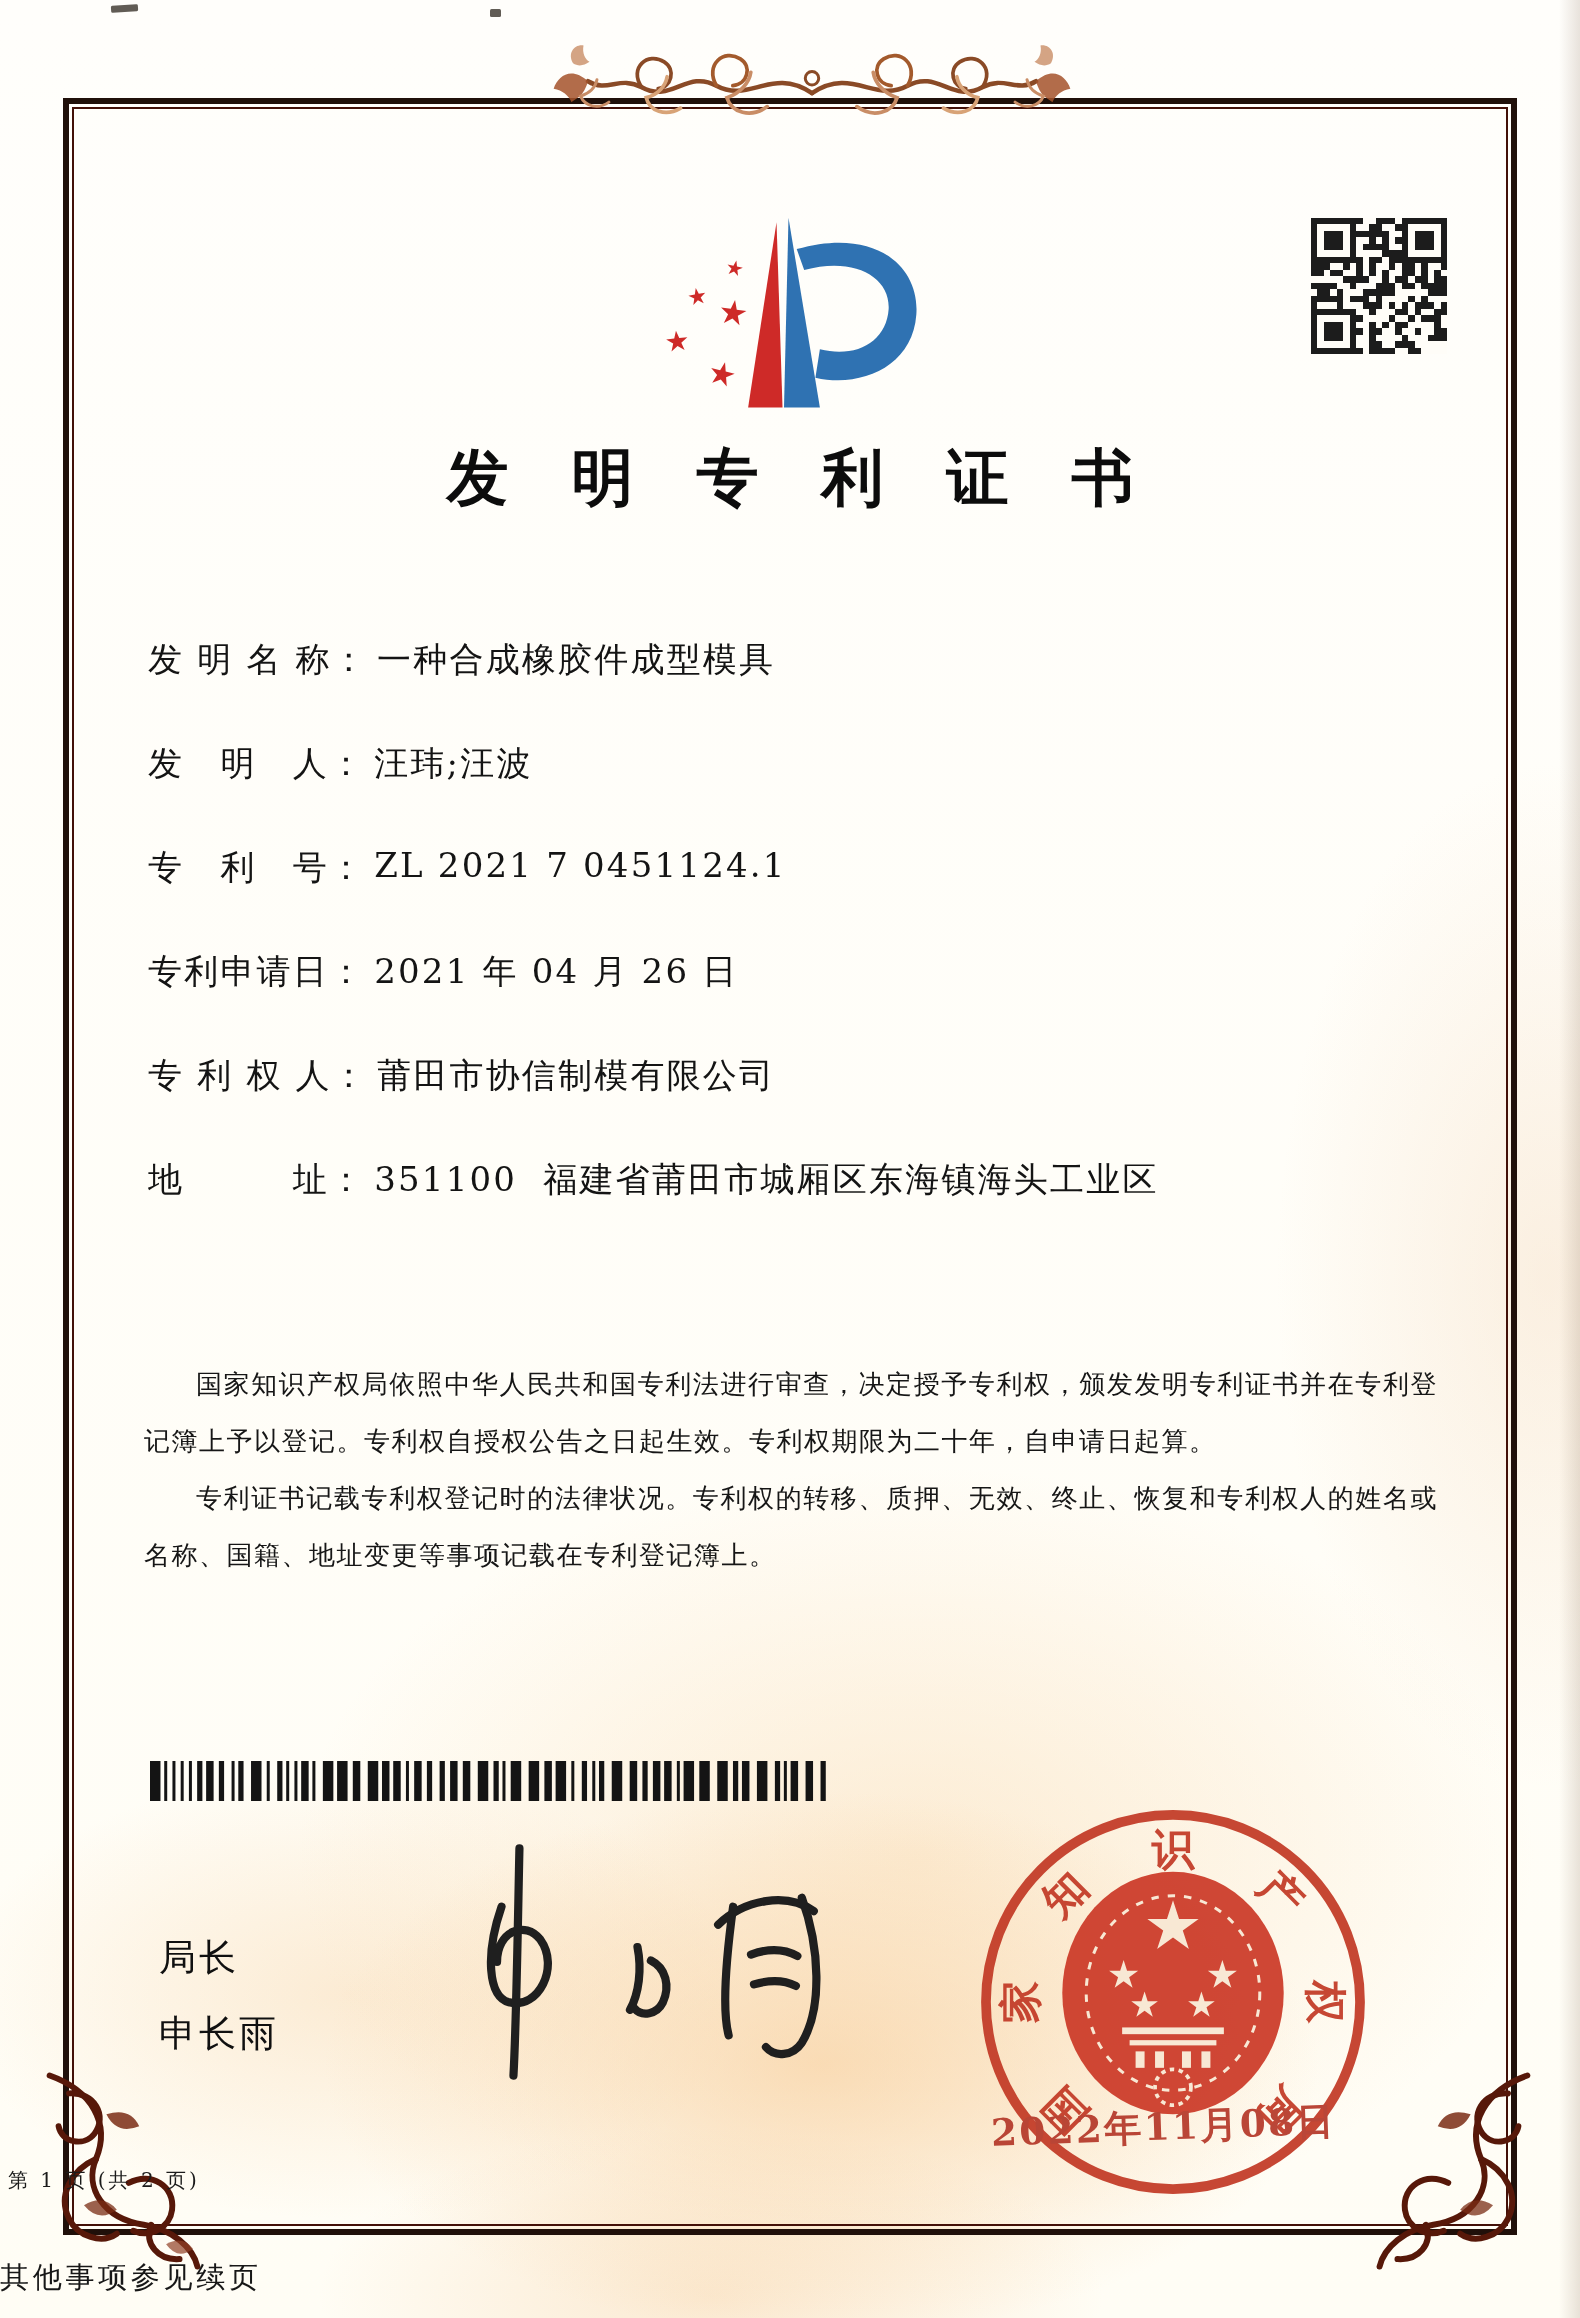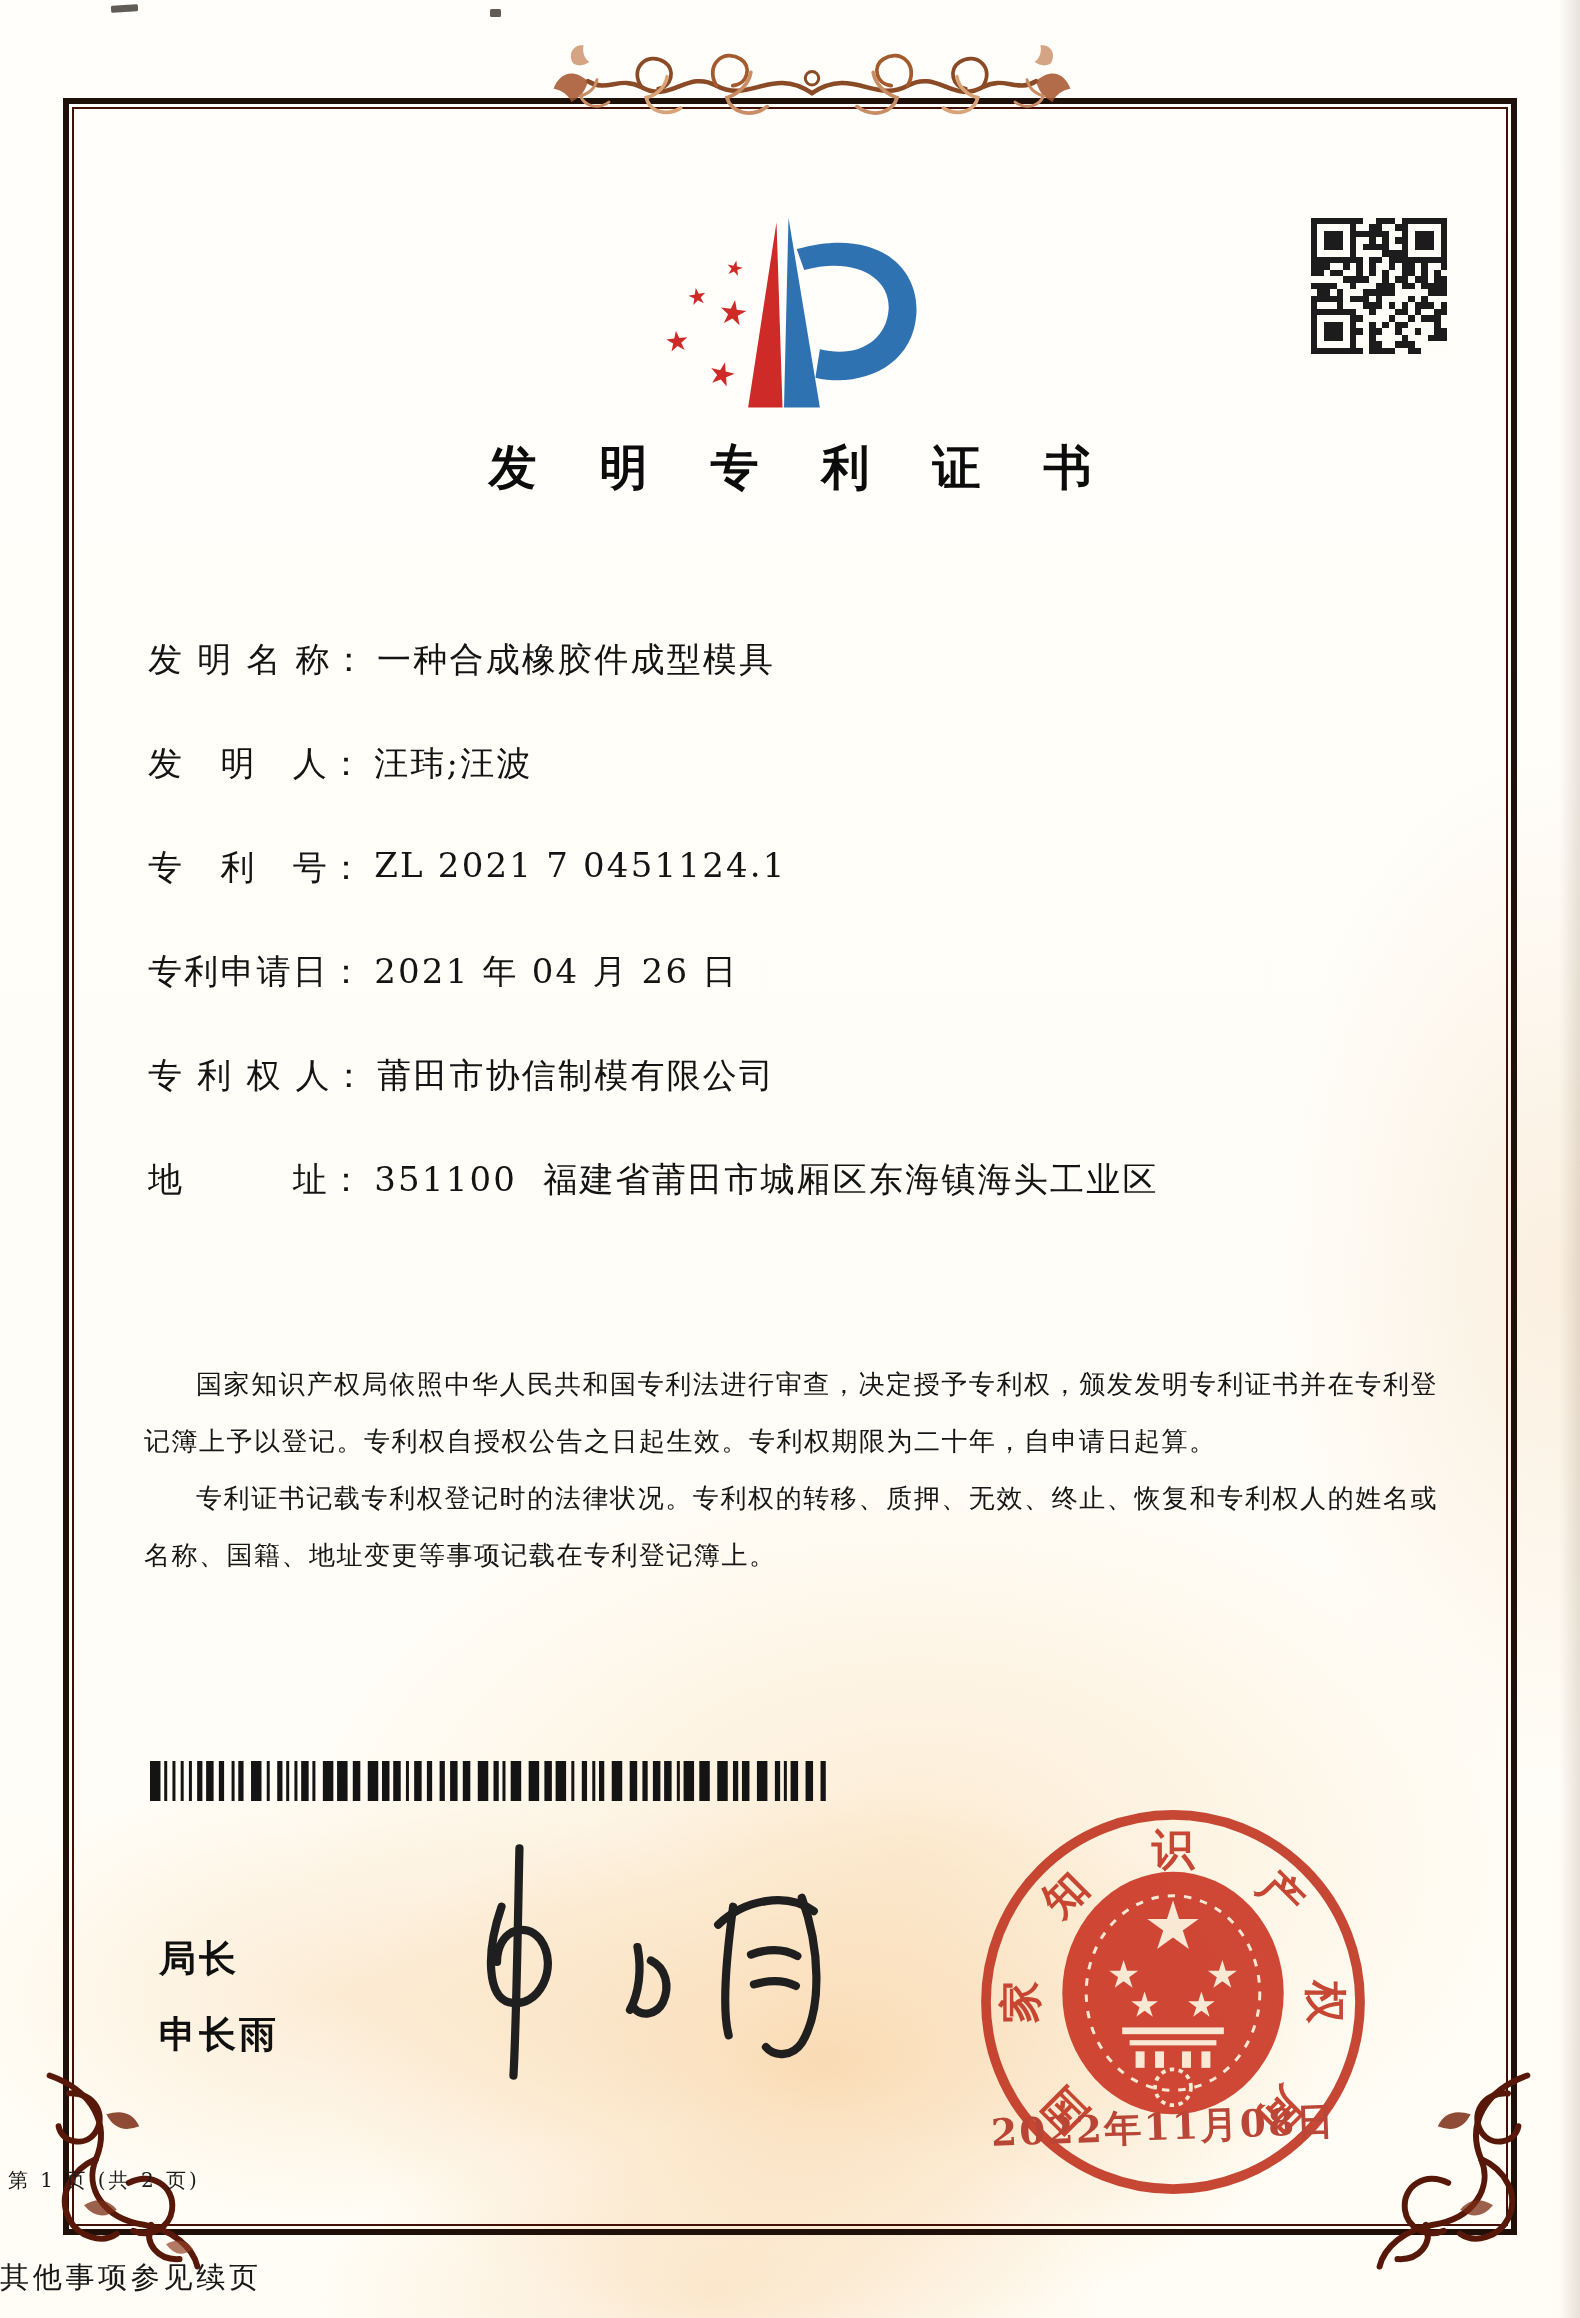--- a/index.html
+++ b/index.html
@@ -17,39 +17,39 @@
   
   .frame{position:absolute;left:63px;top:98px;width:1454px;height:2137px;
     border:6.7px solid #20100a;box-sizing:border-box;}
   .frame-inner{position:absolute;left:3px;top:3px;right:3px;bottom:3px;border:2.2px solid #431008;}
   .artifact{position:absolute;background:#3a332c;border-radius:1.5px;opacity:.8;}
   
   .cert-no{position:absolute;left:129px;top:206px;font-size:34px;letter-spacing:3.7px;white-space:pre;color:#121212;}
   .logo{position:absolute;left:636px;top:195px;width:299px;height:236px;}
   .qr{position:absolute;left:1311px;top:218px;width:136px;height:136px;}
   .qr svg{width:100%;height:100%;}
-  .title{position:absolute;top:436px;left:0;width:100%;text-align:center;font-size:48px;font-weight:bold;
+  .title{position:absolute;top:436px;left:0;width:100%;text-align:center;font-size:62px;font-weight:bold;
     letter-spacing:63px;padding-left:63px;box-sizing:border-box;color:#0c0c0c;}
   
   .fields{position:absolute;left:148px;top:637px;width:1317px;font-size:34px;}
   .frow{height:104px;display:flex;align-items:flex-start;}
   .f-label{white-space:pre;letter-spacing:2.2px;margin-right:9px;}
   .f-value{white-space:pre;letter-spacing:2.2px;}
   .grant-row{position:absolute;left:148px;top:1265px;width:1317px;font-size:34px;}
   .grant-pair{white-space:pre;letter-spacing:2.2px;}
   .grant-right{position:absolute;left:649px;top:0;}
   
   .paras{position:absolute;left:144px;top:1356px;width:1294px;font-size:26px;line-height:57px;
     text-align:justify;color:#161616;letter-spacing:1.5px;}
   .paras p{margin:0;text-indent:2em;}
   
   .barcode{position:absolute;left:150px;top:1761px;width:687px;height:40px;}
   .barcode svg{width:100%;height:100%;}
   
-  .signer{position:absolute;left:159px;top:1920px;font-size:37px;line-height:76px;letter-spacing:3px;color:#101010;font-weight:bold;}
+  .signer{position:absolute;left:159px;top:1920px;font-size:37px;line-height:76px;letter-spacing:3px;color:#101010;}
   .signature{position:absolute;left:413px;top:1835px;width:434px;height:254px;}
   
   .seal{position:absolute;left:977px;top:1806px;width:392px;height:392px;opacity:.93;}
   #seal-ring-chars text{font-size:57px;font-weight:700;fill:#c23a26;text-anchor:middle;
     dominant-baseline:central;font-family:"DejaVu Serif","Liberation Serif",serif;}
   .seal-date{font-size:50px;font-weight:600;fill:#b5392a;letter-spacing:3px;text-anchor:middle;
     font-family:"DejaVu Serif","Liberation Serif",serif;}
   
   .page-info{position:absolute;top:2167px;left:8px;width:1422px;text-align:left;font-size:20px;letter-spacing:3px;color:#1b1b1b;}
   .cont-note{position:absolute;top:2258px;left:0;width:1392px;text-align:left;font-size:29px;letter-spacing:3.7px;color:#171717;}

